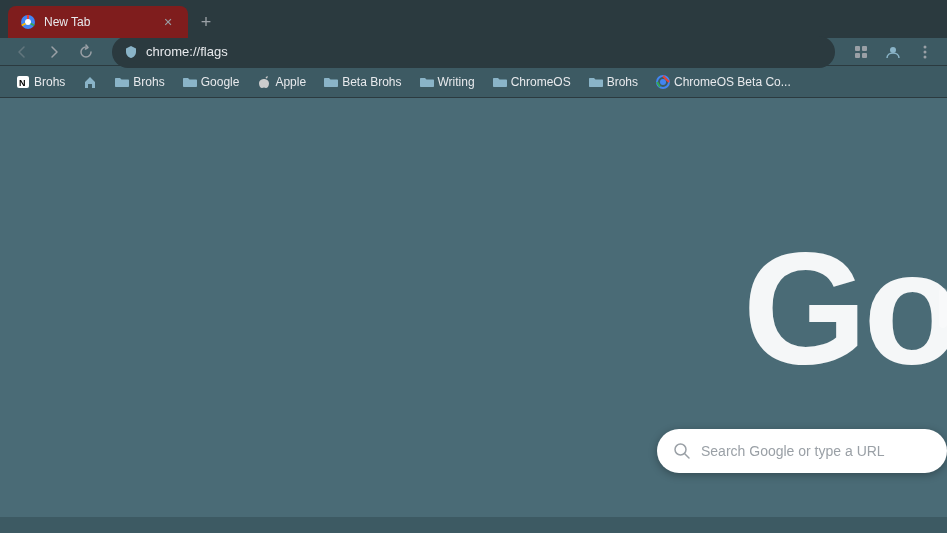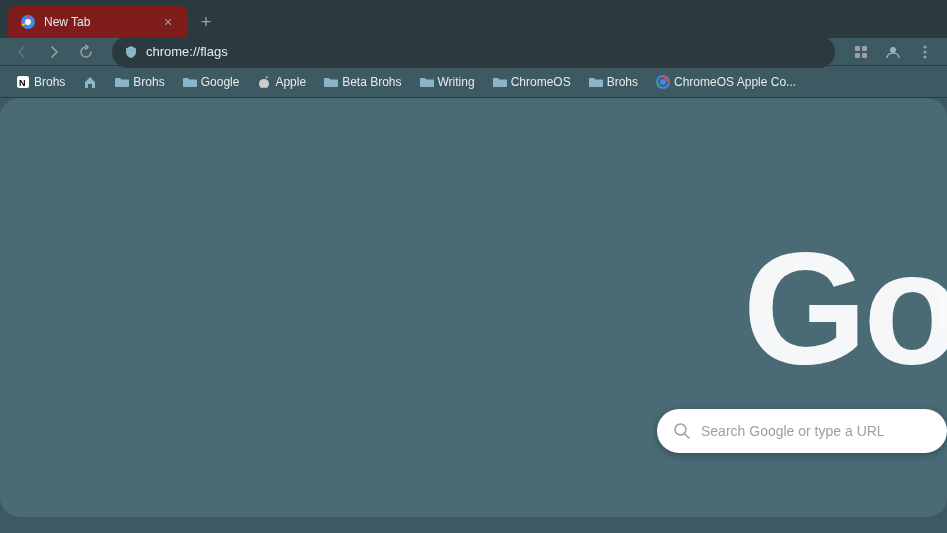--- a/index.html
+++ b/index.html
@@ -168,41 +168,40 @@
       font-size: 12px;
     }
 
     
     .main-content {
       background: #4a6b76;
       width: 100%;
       height: calc(533px - 38px - 44px - 32px);
       position: relative;
       overflow: hidden;
-      border-radius: 20px;
     }
 
     
     .google-logo {
       position: absolute;
       right: -10px;
       top: 130px;
       font-size: 160px;
       font-weight: 700;
       color: #fff;
       opacity: 0.95;
       letter-spacing: -4px;
       line-height: 1;
     }
 
     
     .search-box-container {
       position: absolute;
       right: 0;
-      bottom: 64px;
+      bottom: 44px;
       width: 290px;
     }
 
     .search-box {
       background: #fff;
       border-radius: 24px;
       height: 44px;
       display: flex;
       align-items: center;
       padding: 0 16px;
@@ -363,21 +362,21 @@
     <span>Brohs</span>
   </div>
 
   <div class="bookmark-item">
     <svg width="14" height="14" viewBox="0 0 14 14">
       <circle cx="7" cy="7" r="6" fill="none" stroke="#4285f4" stroke-width="2"></circle>
       <circle cx="7" cy="7" r="3" fill="#4285f4"></circle>
       <path d="M7 1 L13 7" stroke="#ea4335" stroke-width="2"></path>
       <path d="M1 7 L4 12" stroke="#34a853" stroke-width="2"></path>
     </svg>
-    <span>ChromeOS Apple Co...</span>
+    <span>ChromeOS Beta Co...</span>
   </div>
 </div>
 
 <div class="main-content">
 
   <div class="google-logo">Go</div>
 
   <div class="search-box-container">
     <div class="search-box">
       <svg width="18" height="18" viewBox="0 0 18 18">

